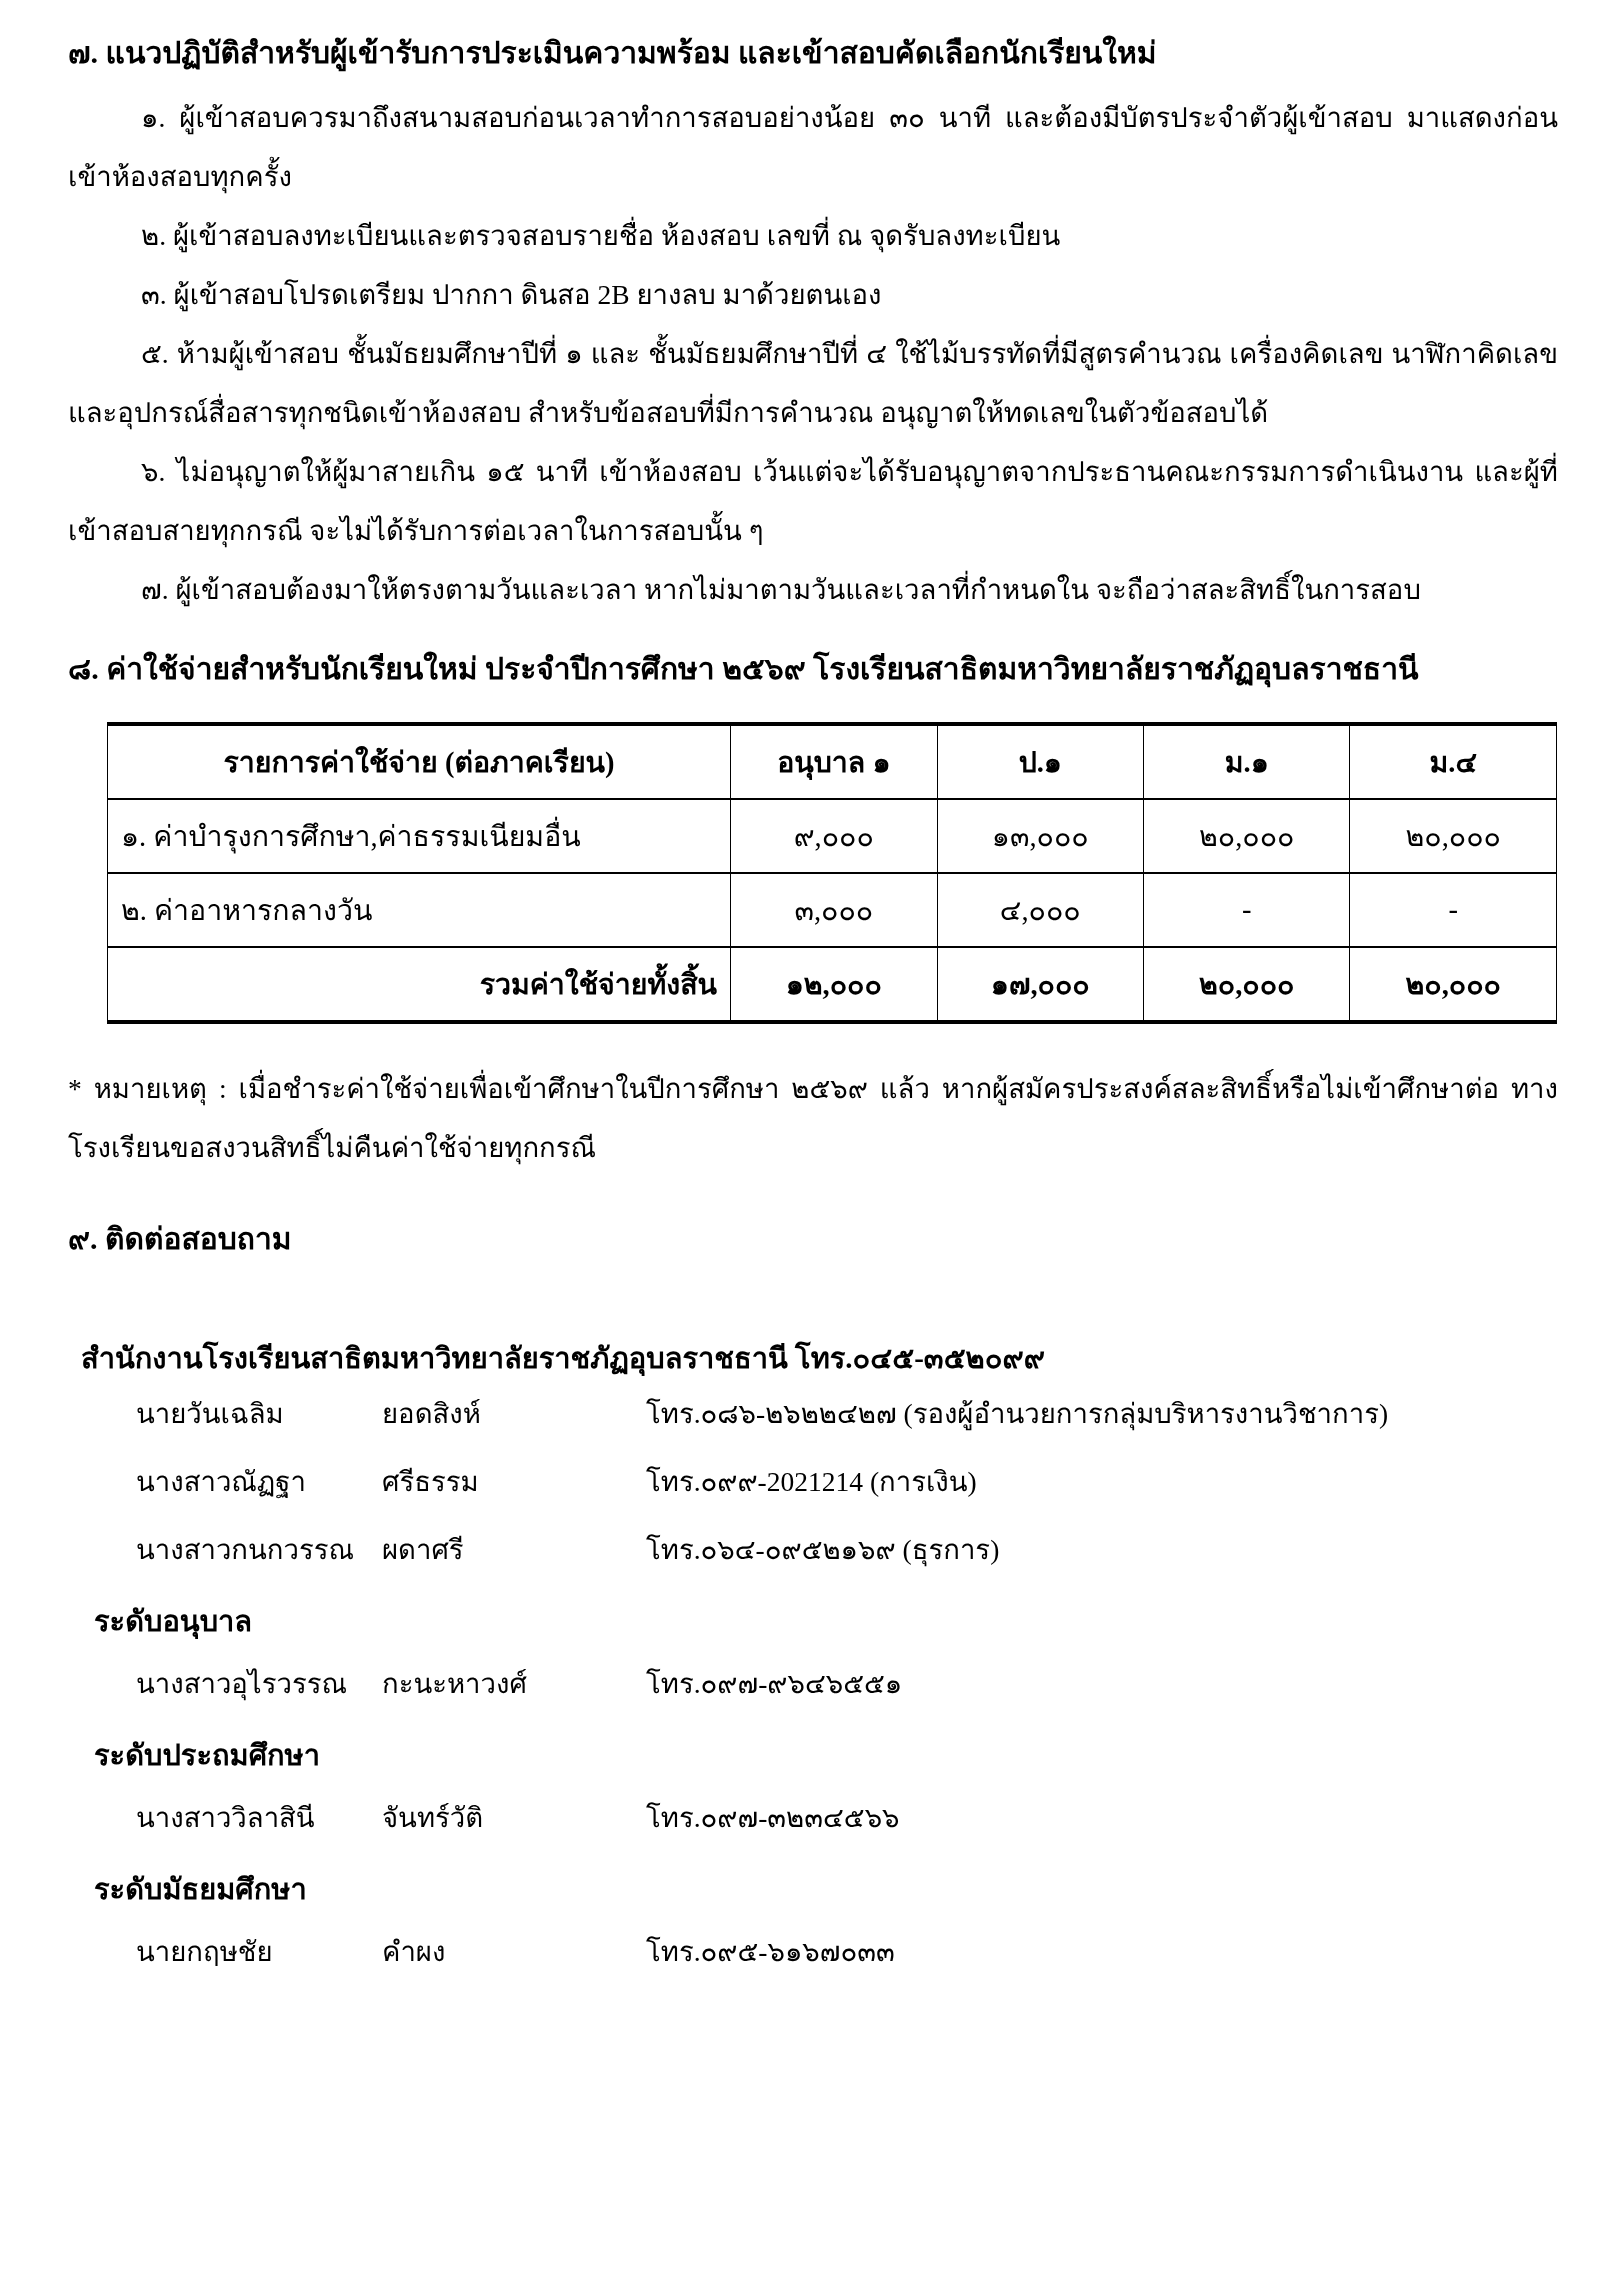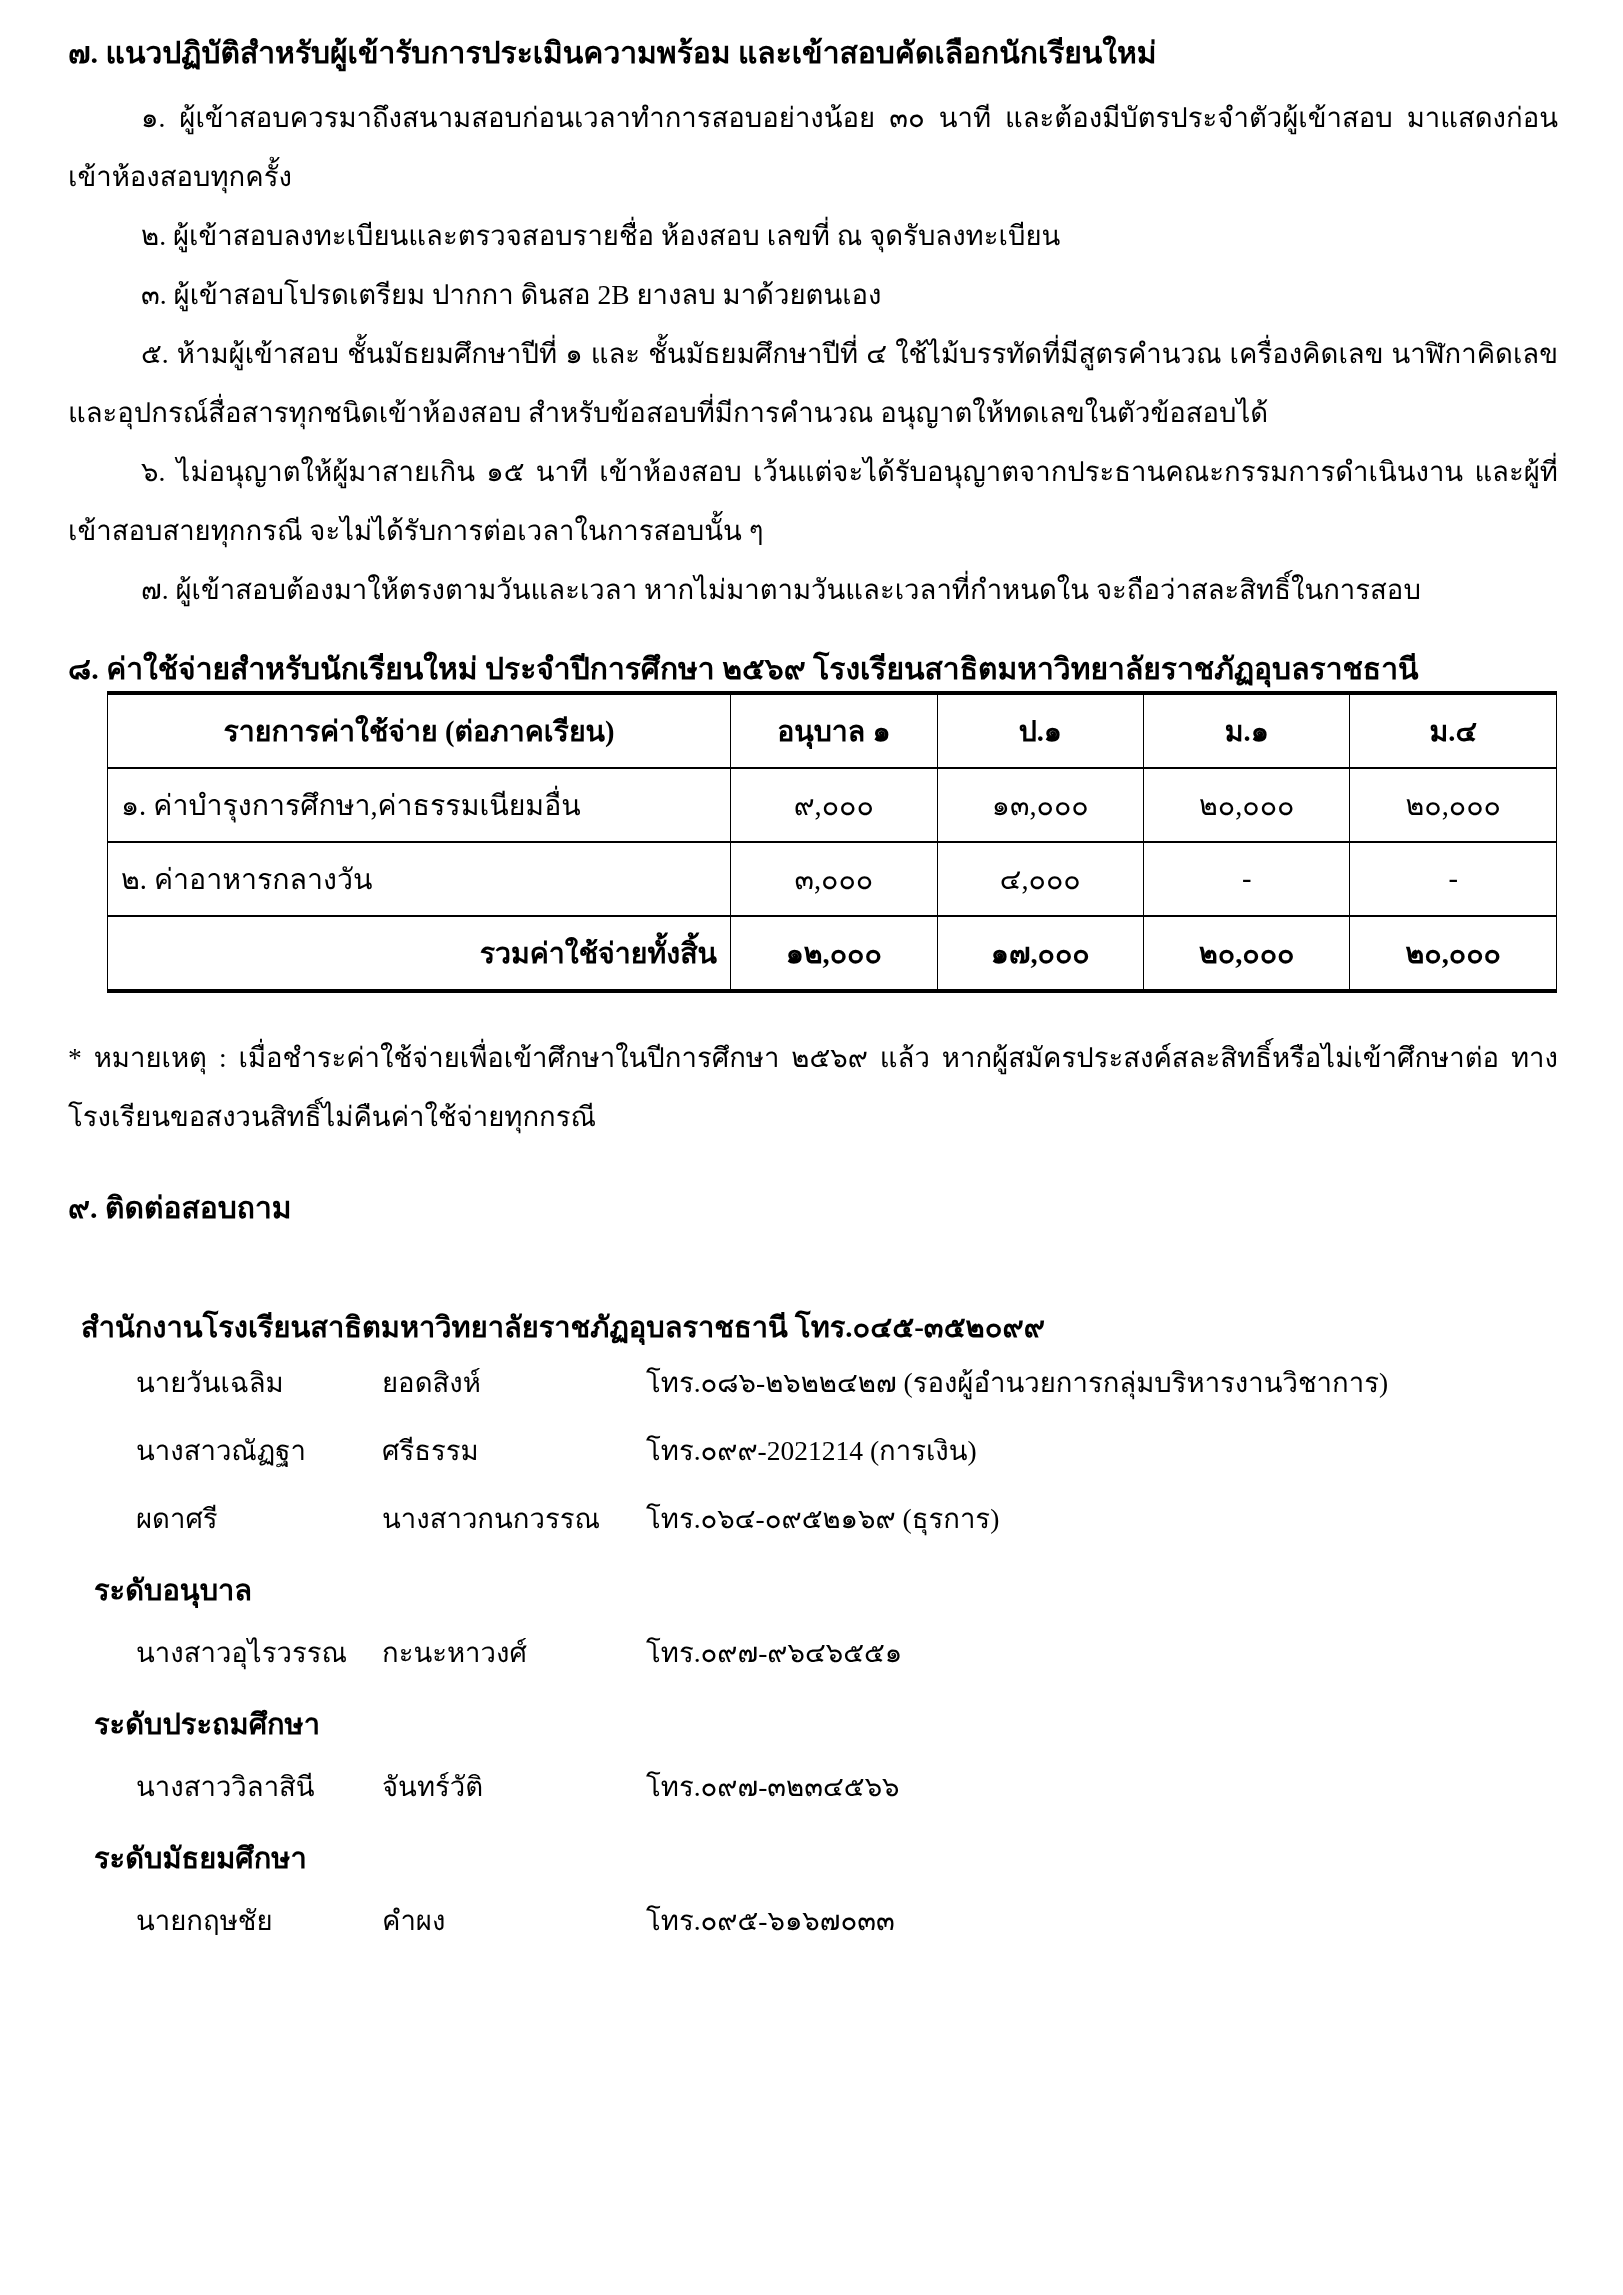--- a/index.html
+++ b/index.html
@@ -31,20 +31,21 @@
     font-size: 27.5px;
     line-height: 59px;
     text-align: justify;
     text-indent: 73px;
   }
   .sec7-heading { margin-bottom: 13px; }
   .sec8-heading { margin-top: 27.5px; }
 
   table.fees {
     border-collapse: collapse;
+    margin-top: 31px;
     margin-left: 39px;
     width: calc(100% - 40px);
     table-layout: fixed;
   }
   table.fees th, table.fees td {
     border: 1.8px solid #000;
     border-top-width: 2.8px;
     border-bottom-width: 2.8px;
     font-size: 28.5px;
     padding: 0 13px;
@@ -159,22 +160,22 @@
     <span>นายวันเฉลิม</span>
     <span>ยอดสิงห์</span>
     <span>โทร.๐๘๖-๒๖๒๒๔๒๗  (รองผู้อำนวยการกลุ่มบริหารงานวิชาการ)</span>
   </div>
   <div class="contact-row">
     <span>นางสาวณัฏฐา</span>
     <span>ศรีธรรม</span>
     <span>โทร.๐๙๙-2021214  (การเงิน)</span>
   </div>
   <div class="contact-row">
+    <span>นางสาวกนกวรรณ</span>
     <span>ผดาศรี</span>
-    <span>นางสาวกนกวรรณ</span>
     <span>โทร.๐๖๔-๐๙๕๒๑๖๙  (ธุรการ)</span>
   </div>
 
   <div class="level-head">ระดับอนุบาล</div>
   <div class="contact-row">
     <span>นางสาวอุไรวรรณ</span>
     <span>กะนะหาวงศ์</span>
     <span>โทร.๐๙๗-๙๖๔๖๕๕๑</span>
   </div>
 

